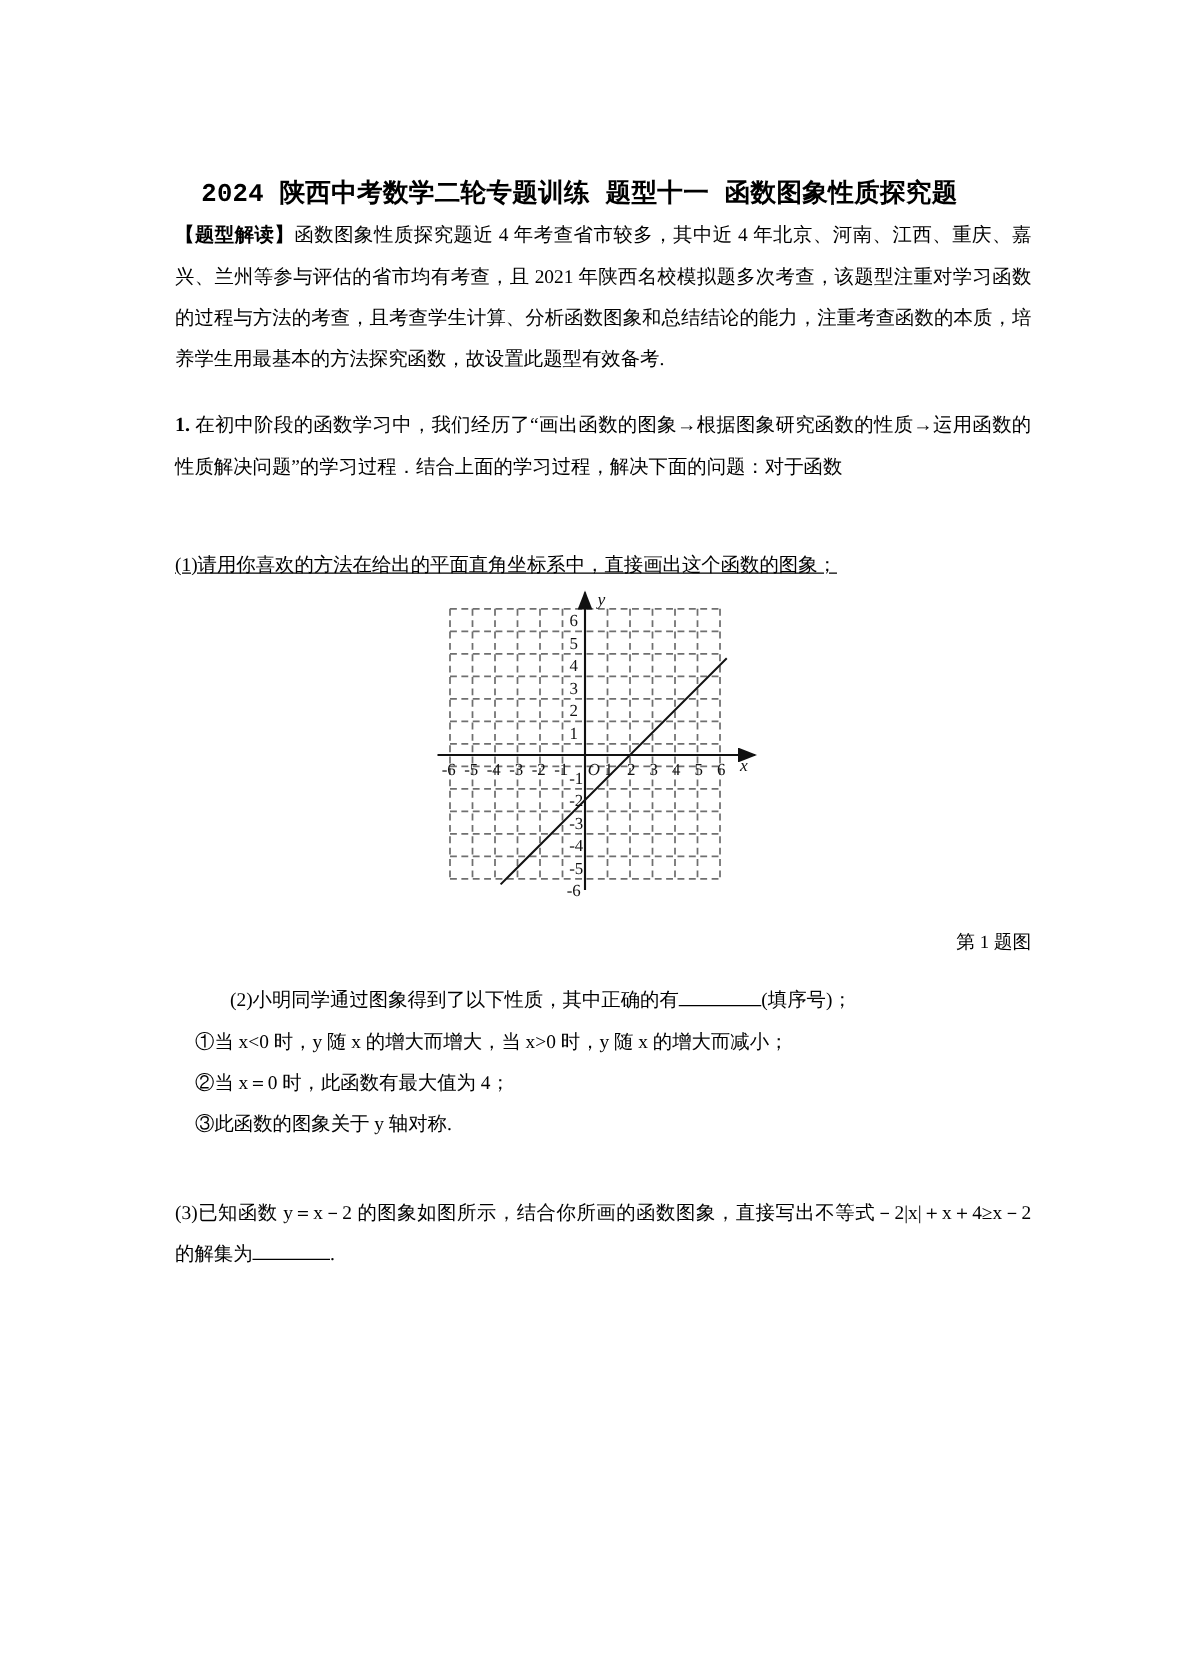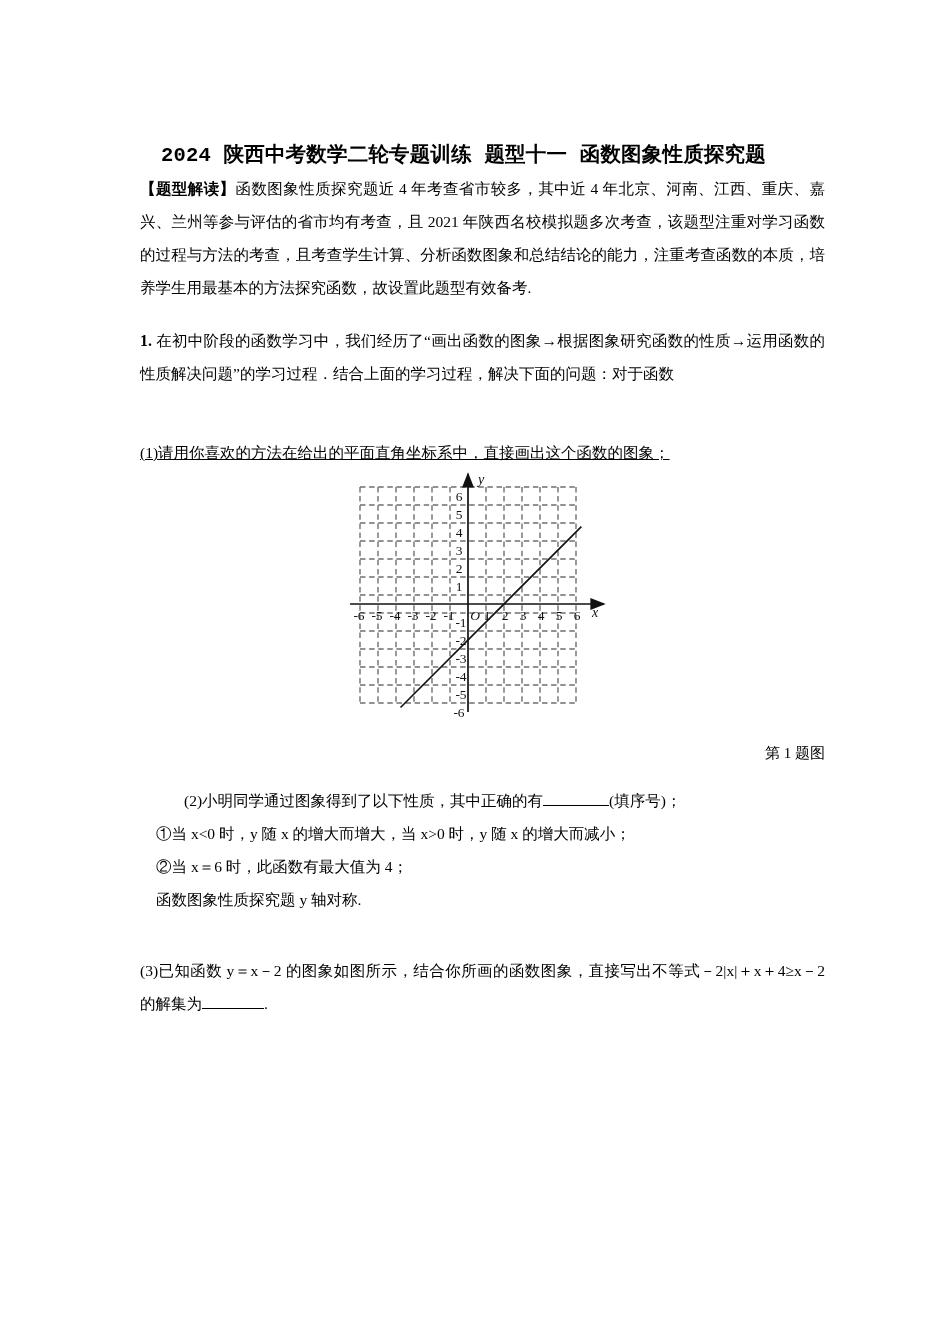--- a/index.html
+++ b/index.html
@@ -234,22 +234,22 @@
     </div>
 
     <div class="figure-caption">第 1 题图</div>
 
     <div class="q1-p2">
       <p class="part-line"><span>(2)小明同学通过图象得到了以下性质，其中正确的有</span><span class="blank-u"></span><span>(填序号)；</span></p>
     </div>
 
     <div class="q1-items">
       <p class="part-line">①当 x&lt;0 时，y 随 x 的增大而增大，当 x&gt;0 时，y 随 x 的增大而减小；</p>
-      <p class="part-line">②当 x＝6 时，此函数有最大值为 4；</p>
-      <p class="part-line">函数图象性质探究题 y 轴对称.</p>
+      <p class="part-line">②当 x＝0 时，此函数有最大值为 4；</p>
+      <p class="part-line">③此函数的图象关于 y 轴对称.</p>
     </div>
 
     <div class="q1-p3">
       <p class="para"><span>(3)已知函数 y＝x－2 的图象如图所示，结合你所画的函数图象，直接写出不等式－2|x|＋x＋4≥x－2 的解集为</span><span class="blank-u short"></span><span>.</span></p>
     </div>
 
   </div>
 </div>
 
 </body></html>

